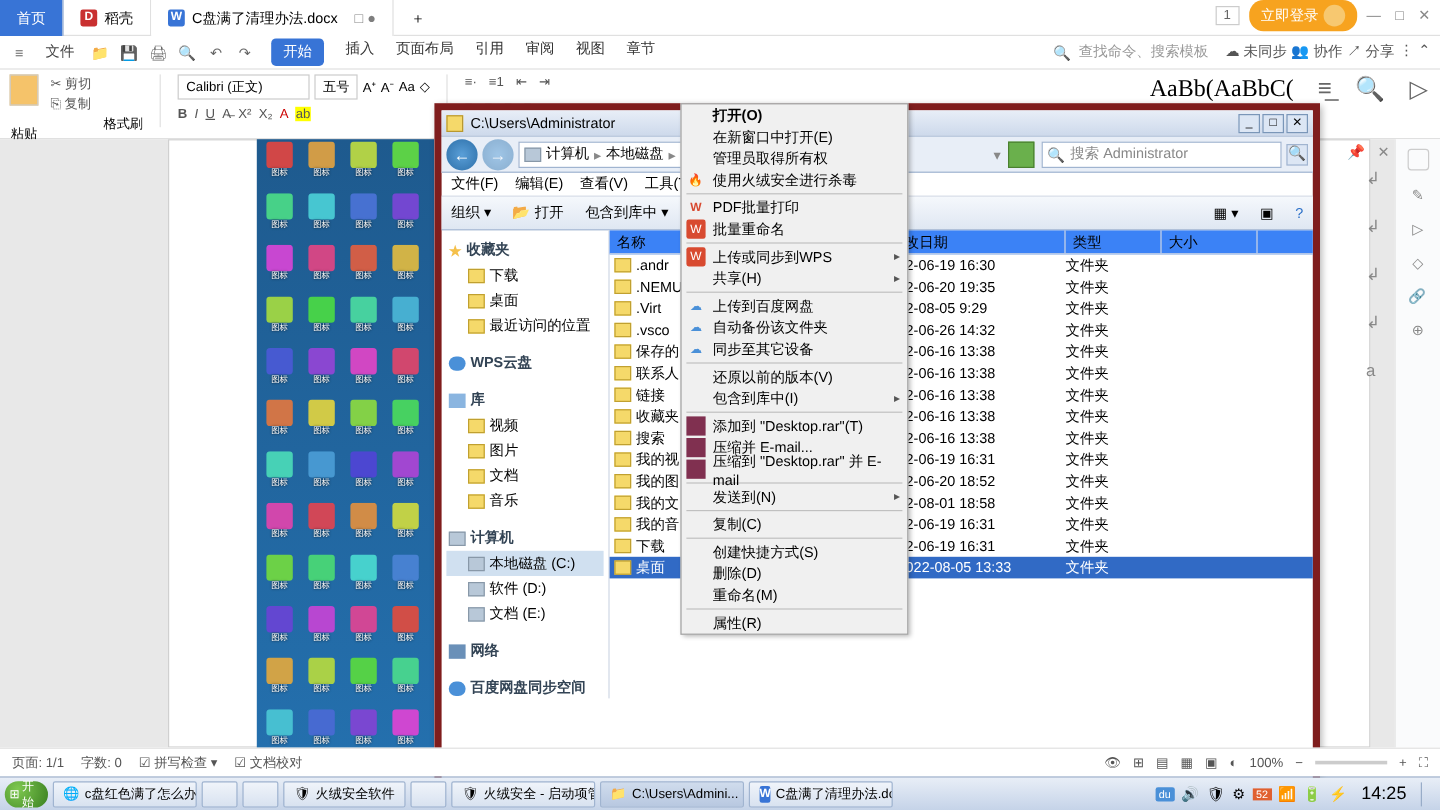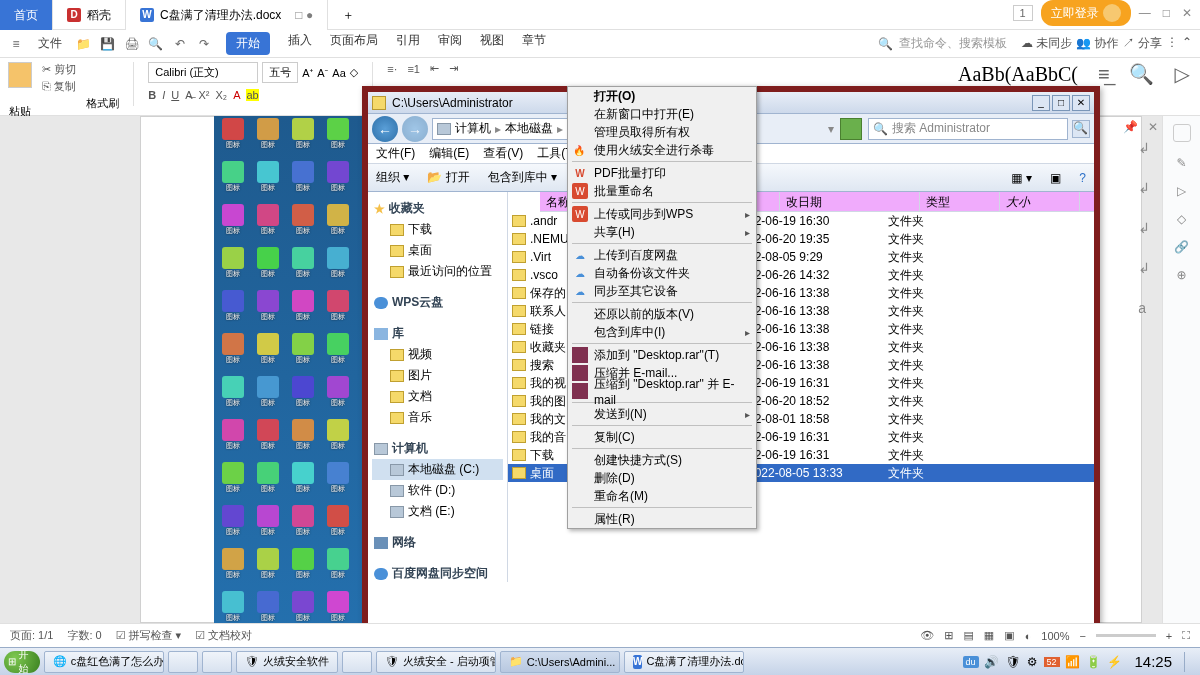--- a/index.html
+++ b/index.html
@@ -69,26 +69,26 @@
 .tree-head { display: flex; align-items: center; gap: 4px; padding: 2px; font-weight: bold; color: #345; }
 .tree-item { display: flex; align-items: center; gap: 4px; padding: 2px 0 2px 18px; }
 .tree-item.sel { background: #d0e0f0; }
 .ticon { width: 14px; height: 12px; display: inline-block; }
 .ti-fold { background: #f5d96a; border: 1px solid #c0a030; }
 .ti-drive { background: #b8c8d8; border: 1px solid #8898a8; }
 .ti-cloud { background: #4a90d8; border-radius: 6px; }
 .ti-lib { background: #8ab5e0; }
 .ti-net { background: #6a90b8; }
 .exp-list { flex: 1; position: relative; }
-.list-header { height: 20px; display: flex; border-bottom: 1px solid #d0d8e4; background: #f0abfc; margin-left: 32px; }
+.list-header { height: 20px; display: flex; border-bottom: 1px solid #d0d8e4; background: #3b82f6; }
 .lh { padding: 2px 6px; border-right: 1px solid #d0d8e4; }
 .lh-name { width: 240px; }
 .lh-date { width: 140px; }
 .lh-type { width: 80px; }
-.lh-size { width: 80px; font-style: italic; }
+.lh-size { width: 80px; }
 .list-rows { }
 .lr { height: 18px; display: flex; align-items: center; }
 .lr.sel { background: #316ac5; color: #fff; }
 .lr-name { width: 240px; padding-left: 4px; display: flex; align-items: center; gap: 4px; }
 .lr-date { width: 140px; }
 .lr-type { width: 80px; }
 .exp-status { position: absolute; bottom: 0; left: 0; right: 0; height: 44px; border-top: 1px solid #d0d8e4; background: #f0f4fa; display: flex; align-items: center; padding: 4px 8px; gap: 10px; }
 .folder-big { width: 42px; height: 34px; background: #f5d96a; border: 1px solid #c0a030; }
 
 

